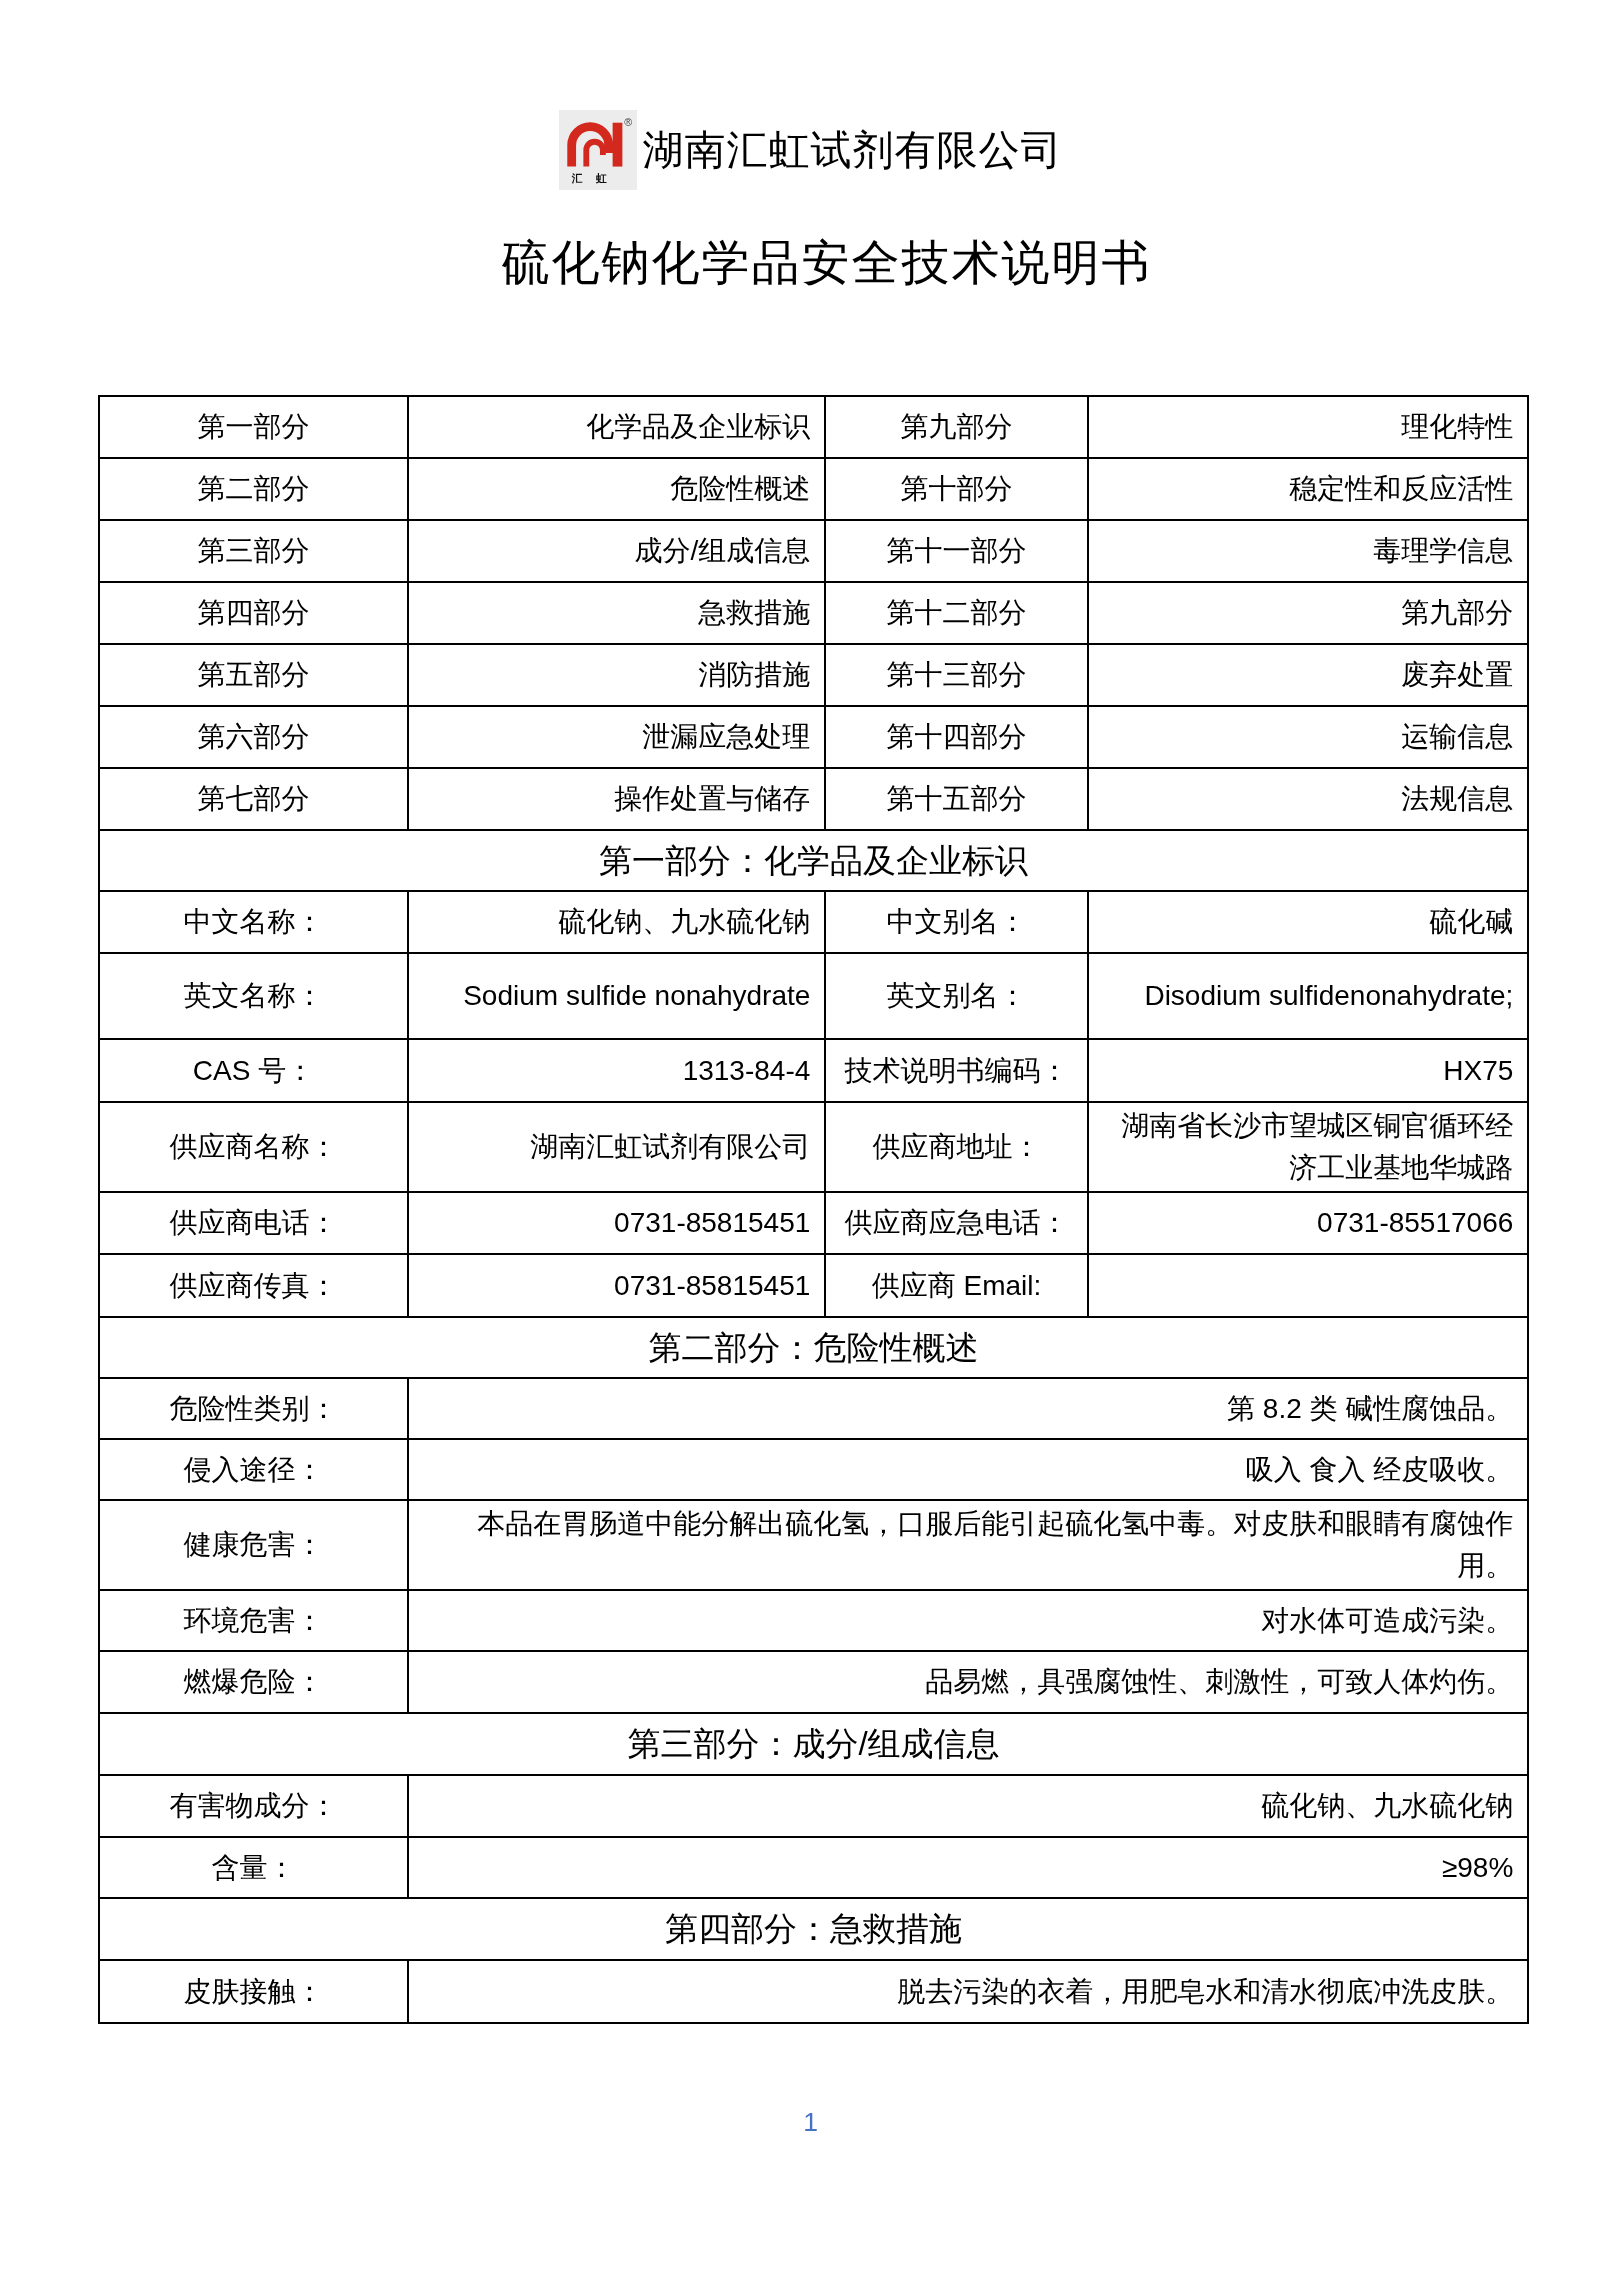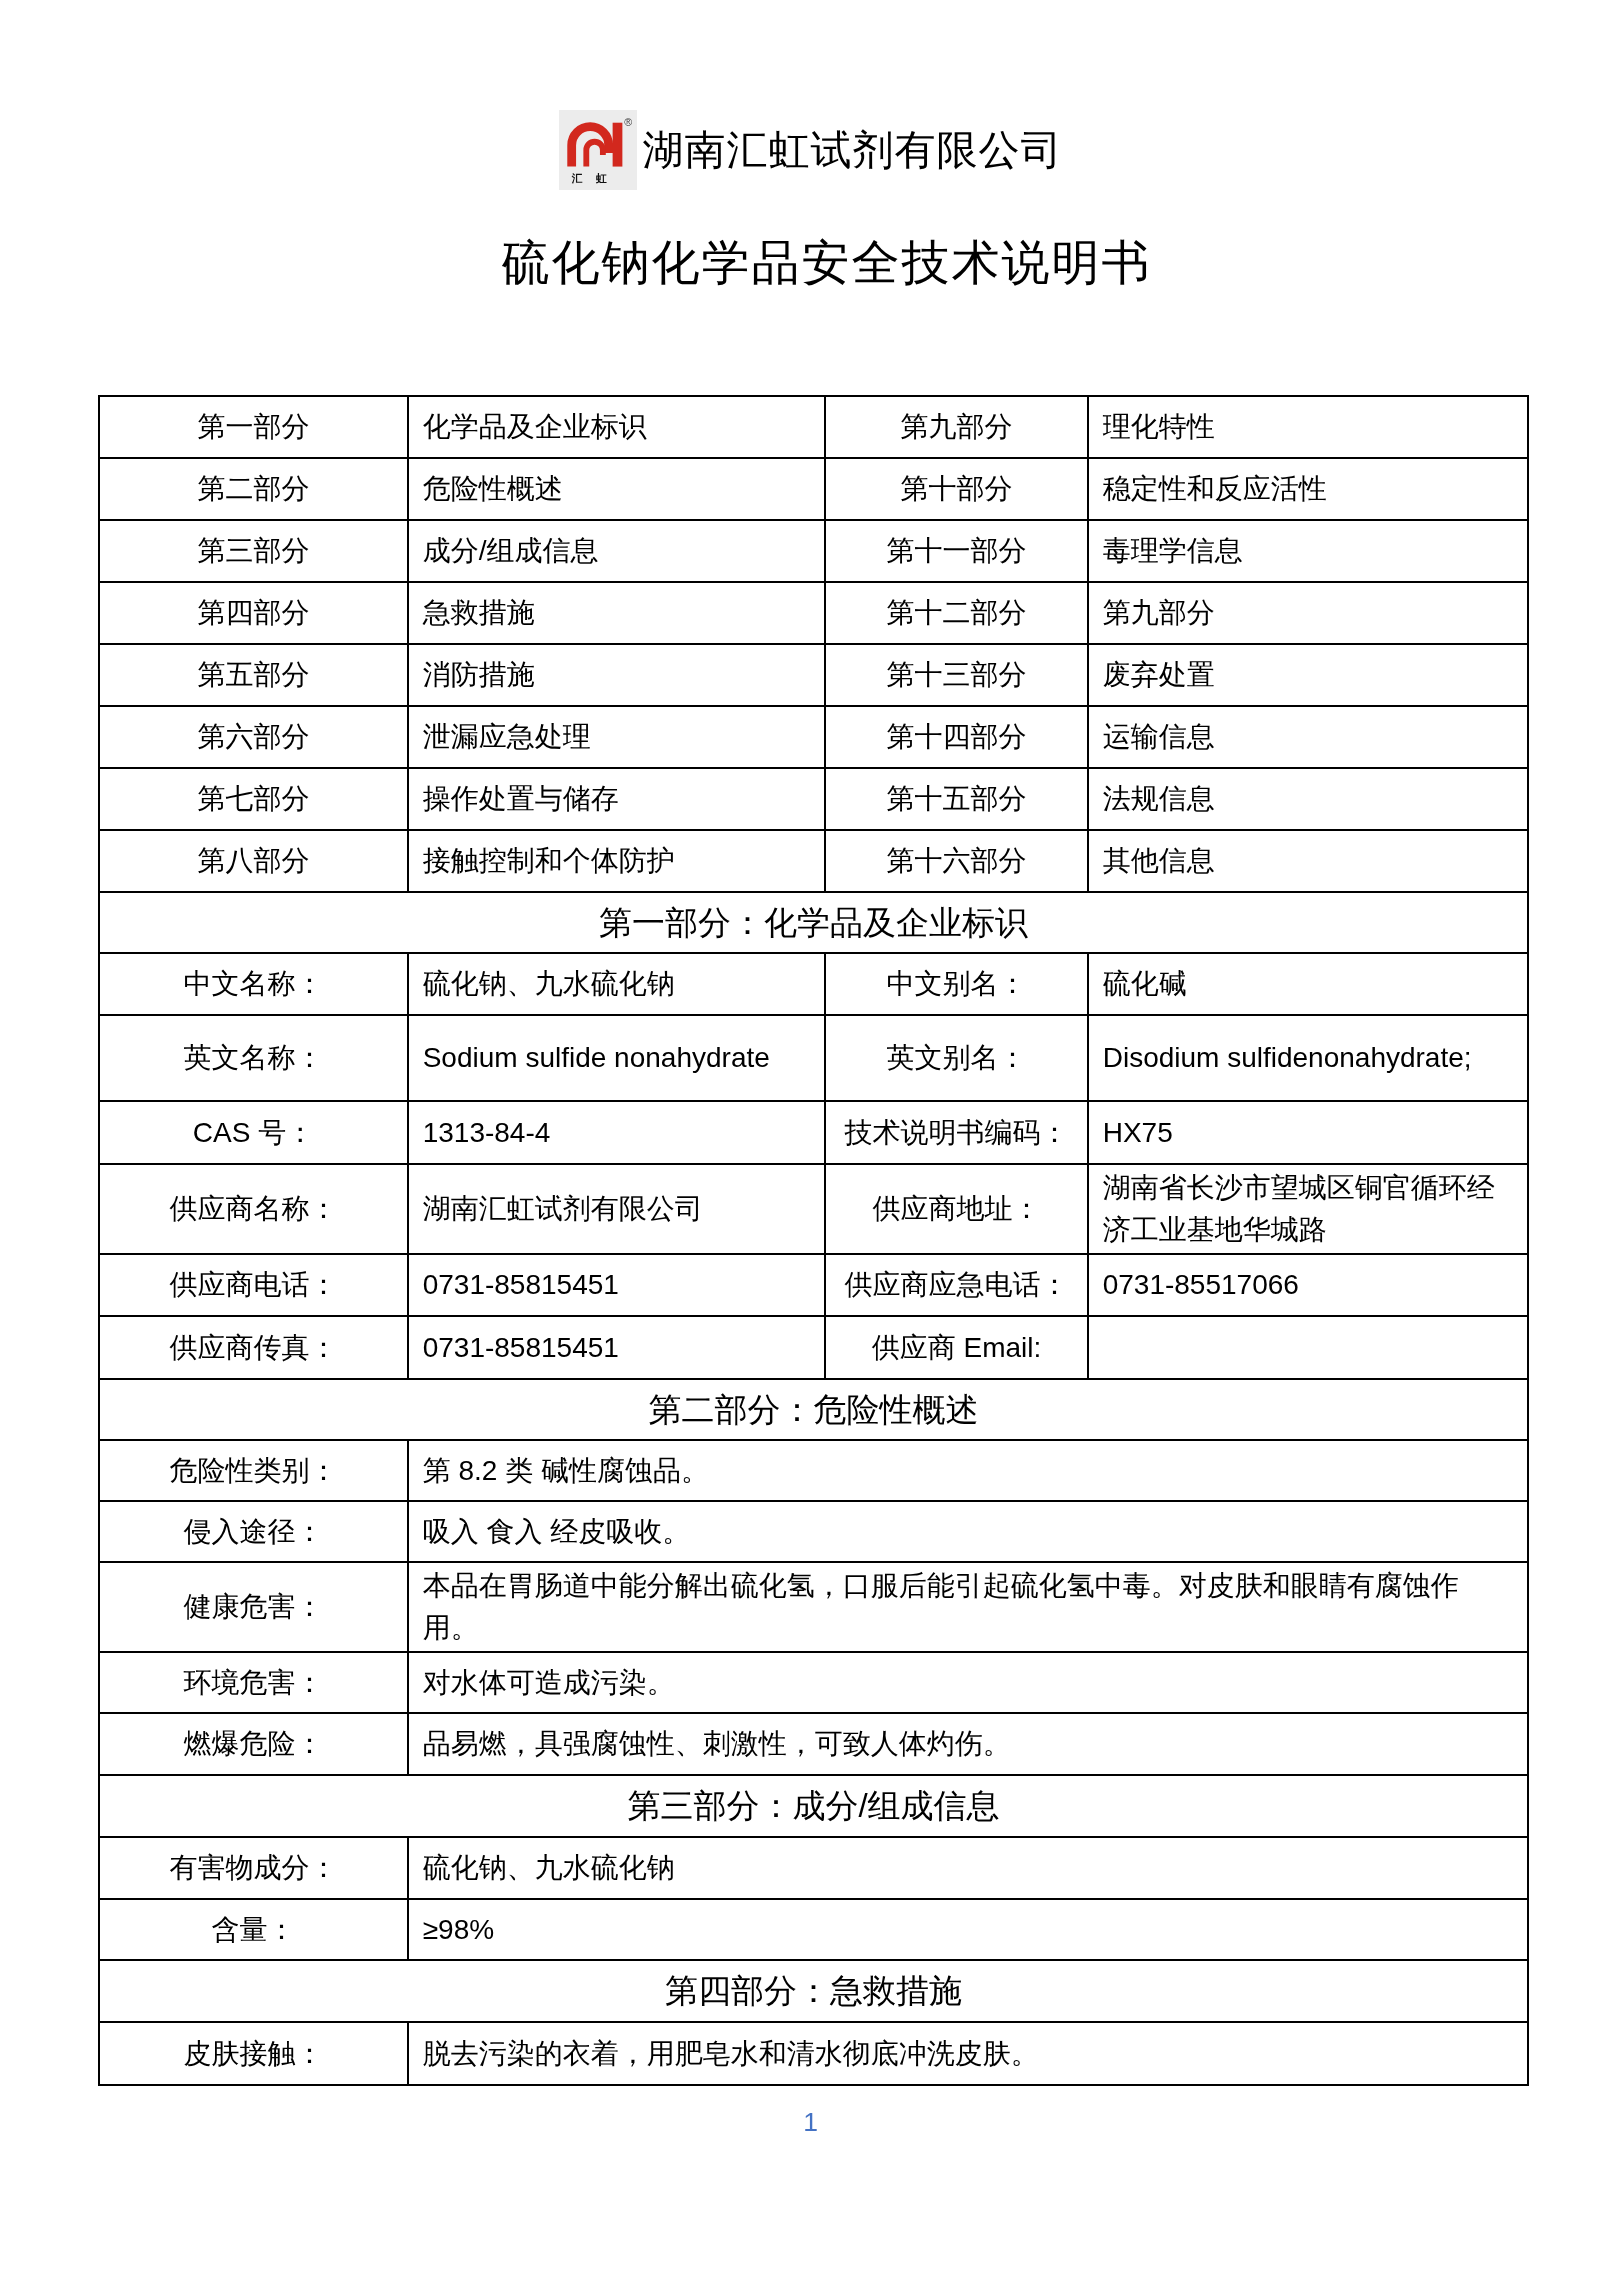--- a/index.html
+++ b/index.html
@@ -20,21 +20,21 @@
   .msds-code{position:absolute;left:186px;top:0;}
   .msds-date{position:absolute;left:987px;top:0;}
 
   
   table.msds{position:absolute;top:395px;left:98px;width:1428px;
              border-collapse:collapse;table-layout:fixed;font-size:28px;}
   table.msds td{border:2px solid #000;border-top-width:2.9px;border-bottom-width:2.9px;
                 vertical-align:middle;padding:2px 13.7px;line-height:1.5;
                 overflow:hidden;word-break:break-word;}
   td.lbl{text-align:center;padding-right:11.8px;}
-  td.val{text-align:left;}
+  td.val{text-align:right;}
   td.hdr{text-align:center;font-size:33px;}
   tr.h62{height:61px;} tr.h63{height:62px;} tr.h64{height:63px;}
   tr.h80{height:78px;} tr.h88{height:86px;} tr.h92{height:90px;}
 
   .page-num{position:absolute;top:2107px;left:0;width:100%;
             text-align:center;font-size:26.5px;color:#4472C4;}
 </style>
 </head>
 <body>
 
@@ -101,26 +101,20 @@
         <td class="val">泄漏应急处理</td>
         <td class="lbl">第十四部分</td>
         <td class="val">运输信息</td>
       </tr>
       <tr class="h63">
         <td class="lbl">第七部分</td>
         <td class="val">操作处置与储存</td>
         <td class="lbl">第十五部分</td>
         <td class="val">法规信息</td>
       </tr>
-      <tr class="h63">
-        <td class="lbl">第八部分</td>
-        <td class="val">接触控制和个体防护</td>
-        <td class="lbl">第十六部分</td>
-        <td class="val">其他信息</td>
-      </tr>
 
       <tr class="h62">
         <td class="hdr" colspan="4">第一部分：化学品及企业标识</td>
       </tr>
       <tr class="h63">
         <td class="lbl">中文名称：</td>
         <td class="val">硫化钠、九水硫化钠</td>
         <td class="lbl">中文别名：</td>
         <td class="val">硫化碱</td>
       </tr>

